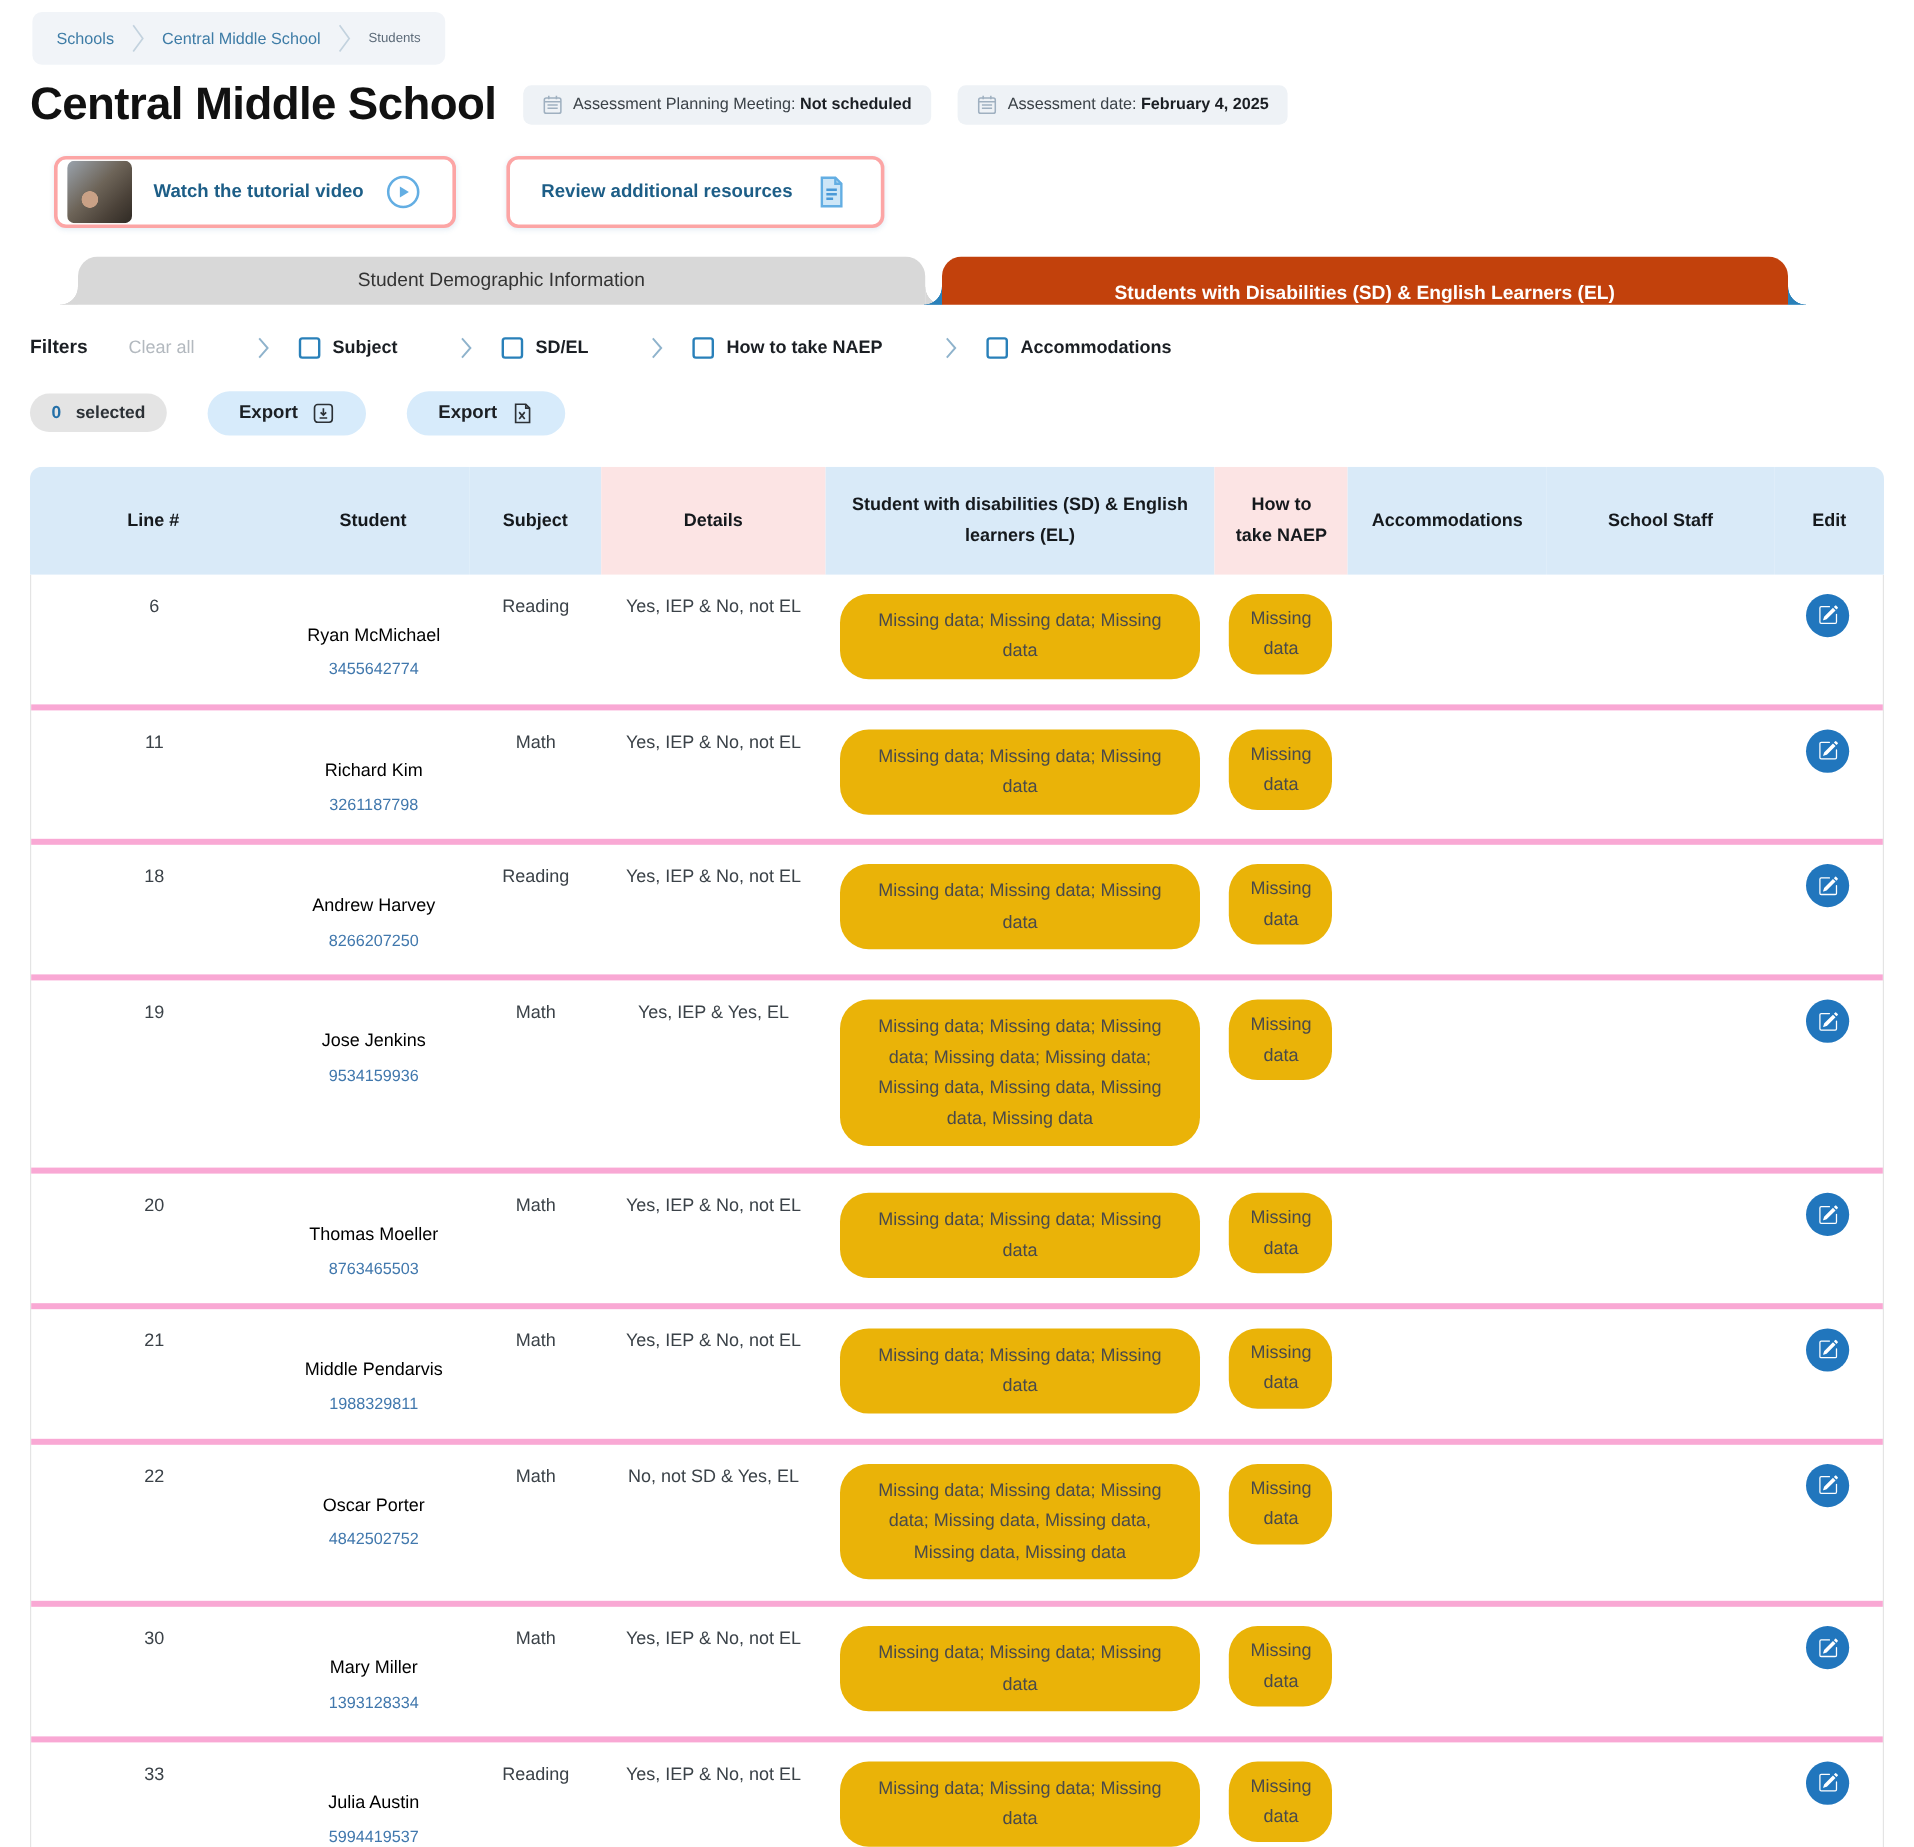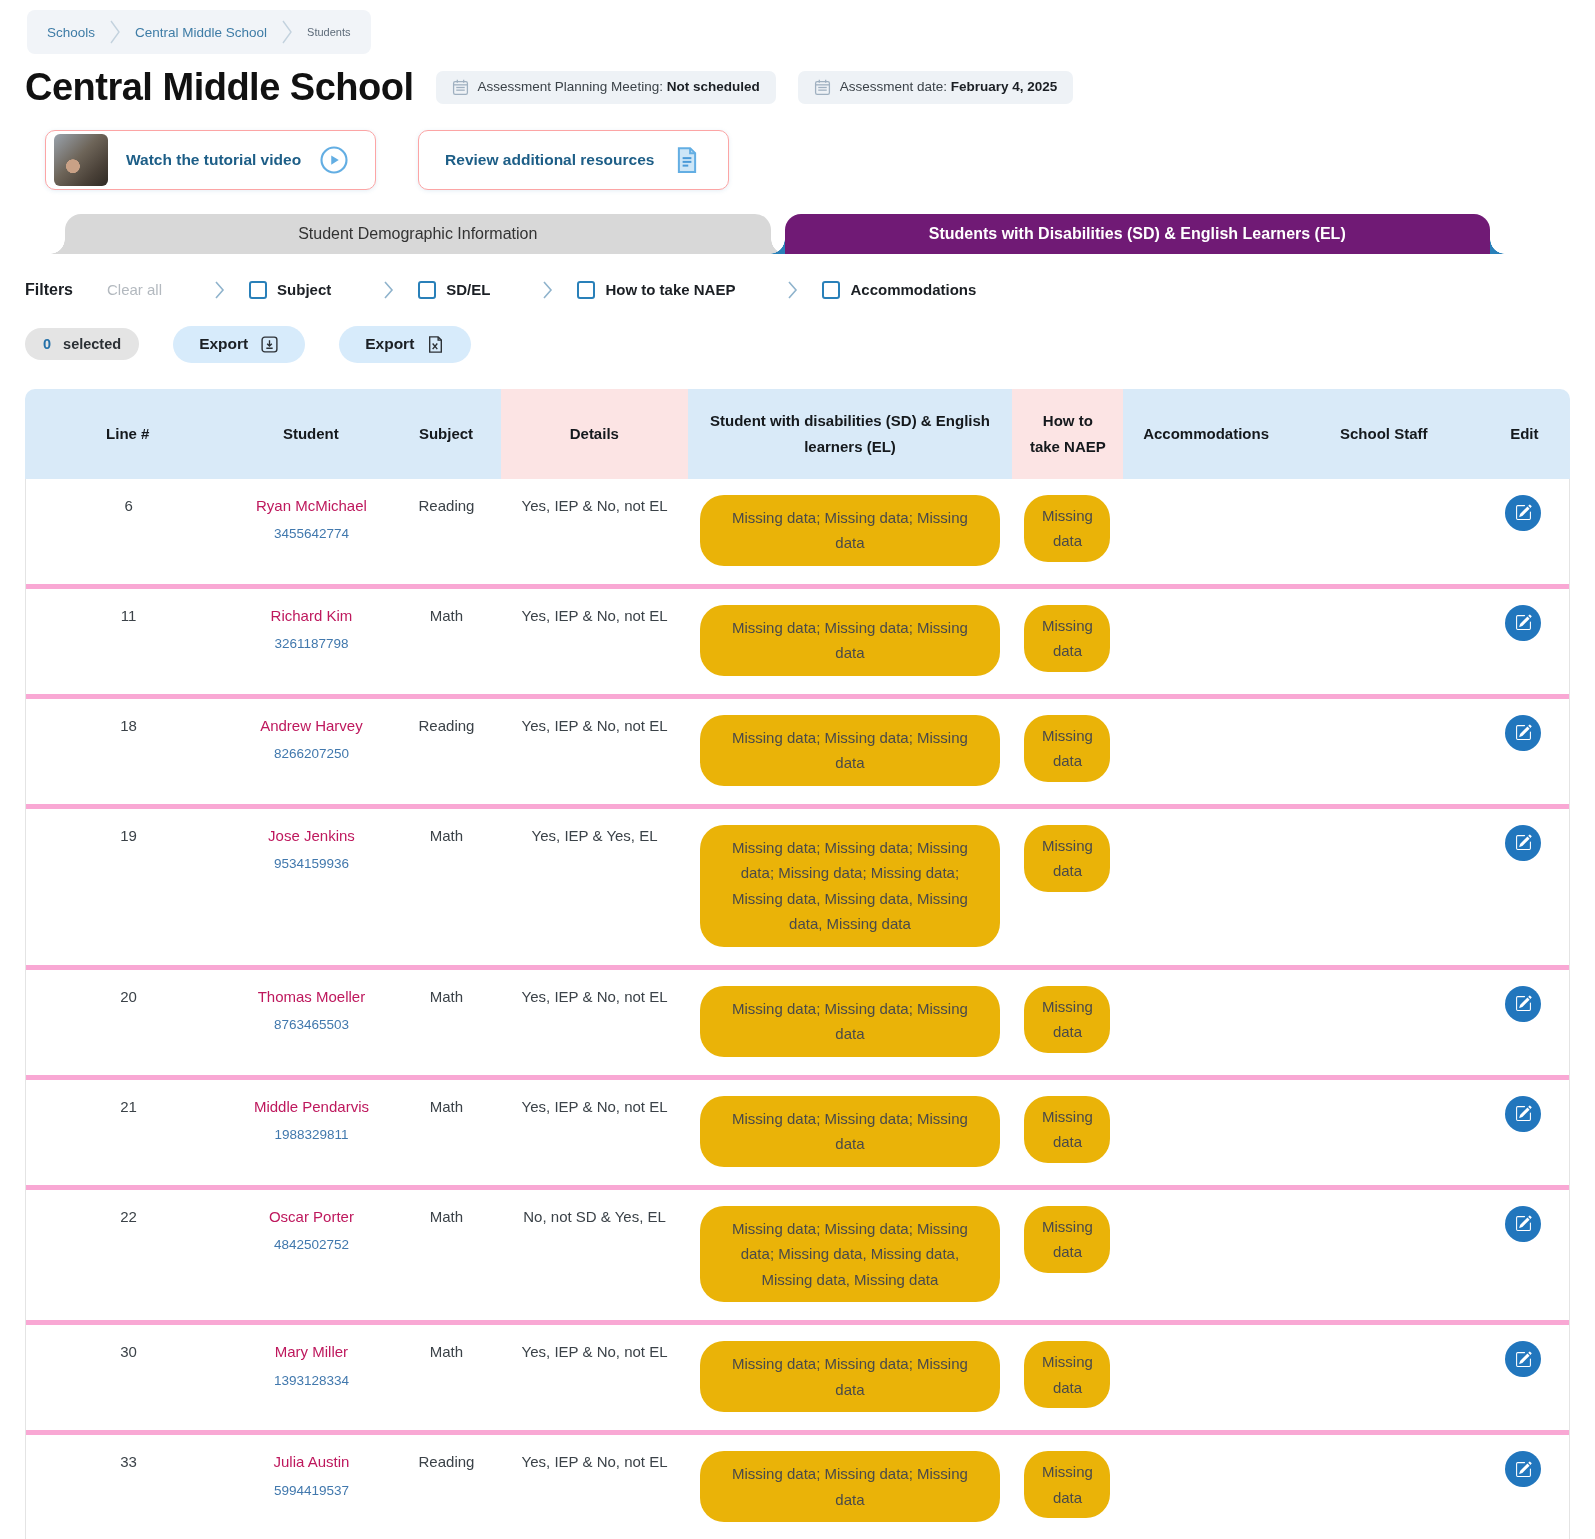--- a/index.html
+++ b/index.html
@@ -27,21 +27,21 @@
     display: inline-flex; align-items: flex-start; gap: 9px;
     background: #eef2f6; border-radius: 7px; padding: 8px 16px; font-size: 13.5px; color: #3b4248;
   }
   .badge b { color: #1b1f24; }
   .badge svg { width: 17px; height: 17px; }
 
   
   .actions-row { display: flex; gap: 42px; margin: 22px 0 0 20px; }
   .action-card {
     display: flex; align-items: center; gap: 18px;
-    background: #fff; border: 1px solid #fca5a5; border-radius: 10px;
+    background: #fff; border: 3px solid #fca5a5; border-radius: 10px;
     box-shadow: 0 1px 4px rgba(80,140,190,.15);
     padding: 0 26px; height: 60px; cursor: pointer;
     font-family: inherit; font-size: 15.5px; font-weight: 700; color: #1d5e87;
   }
   .action-card .thumb {
     width: 54px; height: 52px; border-radius: 6px; margin-left: -18px;
     background:
       radial-gradient(circle at 35% 62%, #c9a186 0 14%, transparent 15%),
       linear-gradient(135deg, #9aa3ad 0%, #6d6458 45%, #4a4138 75%, #2f2a24 100%);
   }
@@ -56,21 +56,21 @@
   }
   .tab::before {
     content: ""; position: absolute; bottom: 0; left: -15px; width: 15px; height: 15px;
     background: radial-gradient(circle at 0 0, rgba(0,0,0,0) 14.5px, var(--c) 15px);
   }
   .tab::after {
     content: ""; position: absolute; bottom: 0; right: -15px; width: 15px; height: 15px;
     background: radial-gradient(circle at 100% 0, rgba(0,0,0,0) 14.5px, var(--c) 15px);
   }
   .tab-inactive { --c: #d8d8d8; background: #d8d8d8; color: #333; }
-  .tab-active  { --c: #2980b9; background: #701a75; color: #fff; font-weight: 700; }
+  .tab-active  { --c: #2980b9; background: #c2410c; color: #fff; font-weight: 700; align-items: flex-end; }
 
   
   .filters-row { display: flex; align-items: center; margin-top: 26px; padding-left: 0; }
   .filters-title { font-size: 16px; font-weight: 700; color: #1b1f24; }
   .clear-all { background: none; border: none; font-family: inherit; font-size: 15px; color: #b3b9bf; margin-left: 34px; cursor: pointer; }
   .filter-group { display: flex; align-items: center; margin-left: 52px; gap: 0; }
   .filter-chev { width: 11px; height: 20px; margin-right: 24px; }
   .checkbox {
     width: 18px; height: 18px; border: 2px solid #2980b9; border-radius: 3px;
     background: #fff; display: inline-block; cursor: pointer; flex: none;
@@ -98,21 +98,21 @@
   .th {
     background: #d9eaf8; min-height: 90px;
     display: flex; align-items: center; justify-content: center; text-align: center;
     font-size: 15px; font-weight: 700; color: #15191d; padding: 10px 14px; line-height: 1.75;
   }
   .th.pink { background: #fce4e4; }
   .tbody { border: 1px solid #e4e4e4; border-top: none; }
   .trow { display: grid; grid-template-columns: var(--cols); border-top: 5px solid #f9a8d4; min-height: 88px; }
   .trow:first-child { border-top: none; }
   .cell { padding: 16px 10px 18px 10px; text-align: center; font-size: 15px; color: #3b4248; line-height: 1.5; }
-  .s-name { color: #be185d; }
+  .s-name { color: #000000; margin-top: 24px; }
   .s-id { margin-top: 7px; font-size: 13.5px; color: #4178ad; cursor: pointer; }
   .pill {
     display: inline-block; background: #eab308; border-radius: 24px;
     padding: 10px 20px; font-size: 15px; color: #4a4a4a; line-height: 1.7;
   }
   .pill-wide { max-width: 300px; }
   .pill-small { max-width: 86px; padding: 8px 14px; }
   .edit-btn {
     width: 36px; height: 36px; border-radius: 50%; border: none; background: #2176bd;
     display: inline-flex; align-items: center; justify-content: center; cursor: pointer;

